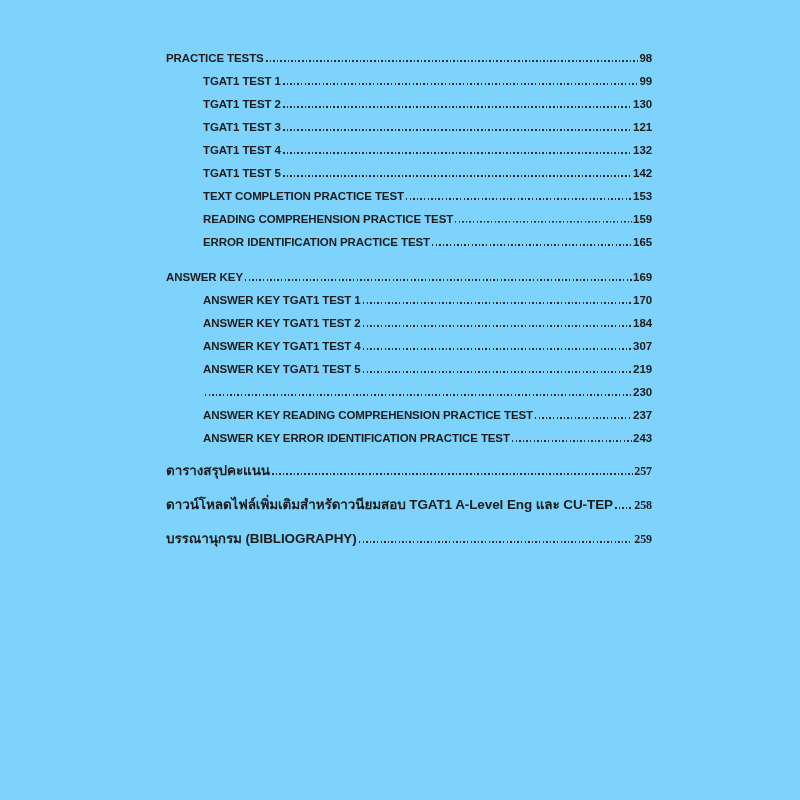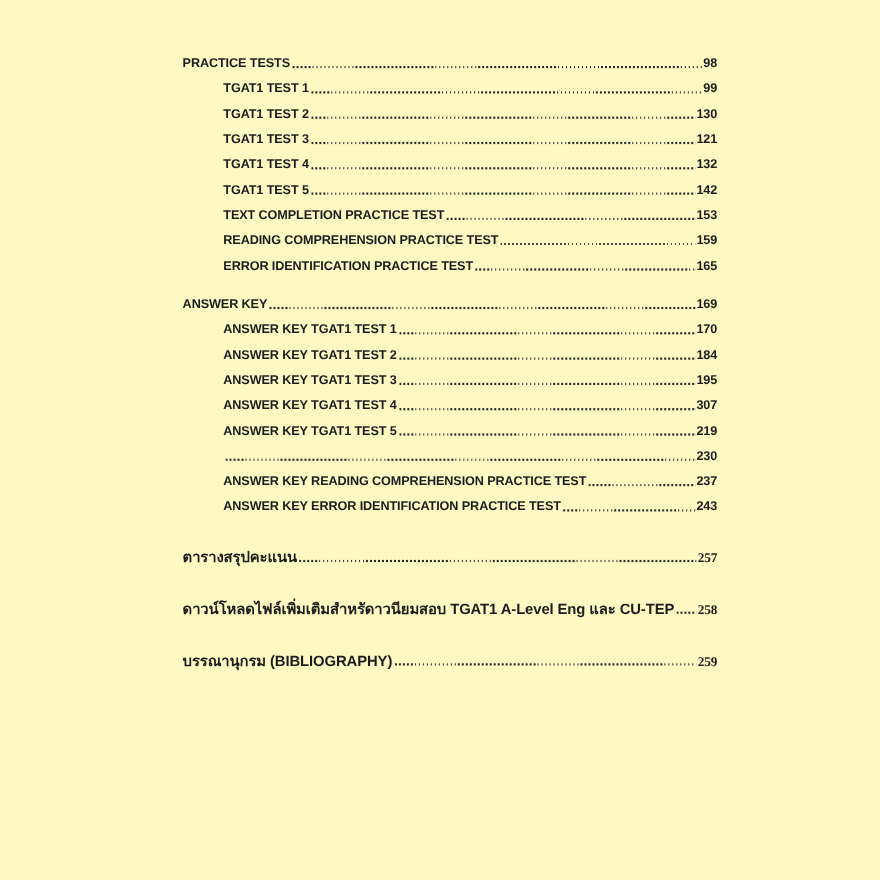--- a/index.html
+++ b/index.html
@@ -10,21 +10,21 @@
     width: 800px;
     height: 800px;
     background: #ffffff;
     font-family: "Liberation Sans", sans-serif;
     overflow: hidden;
   }
   .page {
     position: relative;
     width: 800px;
     height: 800px;
-    background: #fef9c3;
+    background: #7dd3fc;
   }
   .toc {
     position: absolute;
     left: 166px;
     top: 45px;
     width: 486px;
   }
   .row {
     display: flex;
     align-items: flex-end;
@@ -51,21 +51,21 @@
     background-position: left bottom;
     background-size: 100% 1.6px;
   }
   .row.level-1 {
     padding-left: 37px;
   }
   .row.gap-section {
     margin-top: 12px;
   }
   .row.gap-thai {
-    margin-top: 21px;
+    margin-top: 8px;
   }
   .row.thai {
     height: 26px;
     padding-bottom: 5px;
   }
   .row.thai .label {
     font-size: 13.5px;
     font-weight: 700;
   }
   .row.thai .page-num {
@@ -133,25 +133,20 @@
         <span class="label">ANSWER KEY TGAT1 TEST 1</span>
         <div class="leader"></div>
         <span class="page-num">170</span>
       </div>
       <div class="row level-1">
         <span class="label">ANSWER KEY TGAT1 TEST 2</span>
         <div class="leader"></div>
         <span class="page-num">184</span>
       </div>
       <div class="row level-1">
-        <span class="label">ANSWER KEY TGAT1 TEST 3</span>
-        <div class="leader"></div>
-        <span class="page-num">195</span>
-      </div>
-      <div class="row level-1">
         <span class="label">ANSWER KEY TGAT1 TEST 4</span>
         <div class="leader"></div>
         <span class="page-num">307</span>
       </div>
       <div class="row level-1">
         <span class="label">ANSWER KEY TGAT1 TEST 5</span>
         <div class="leader"></div>
         <span class="page-num">219</span>
       </div>
       <div class="row level-1">

